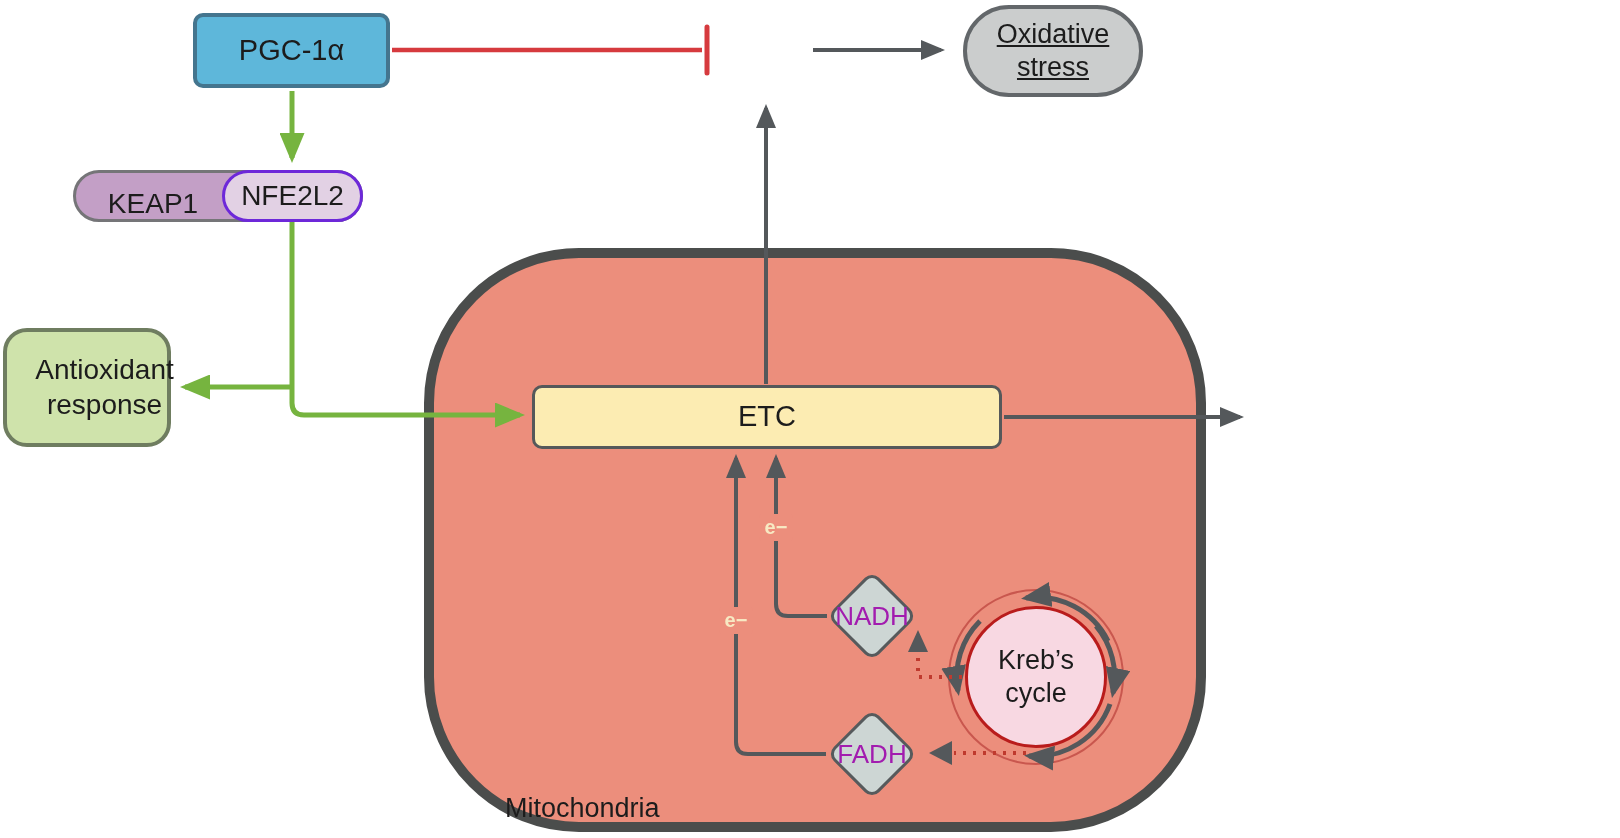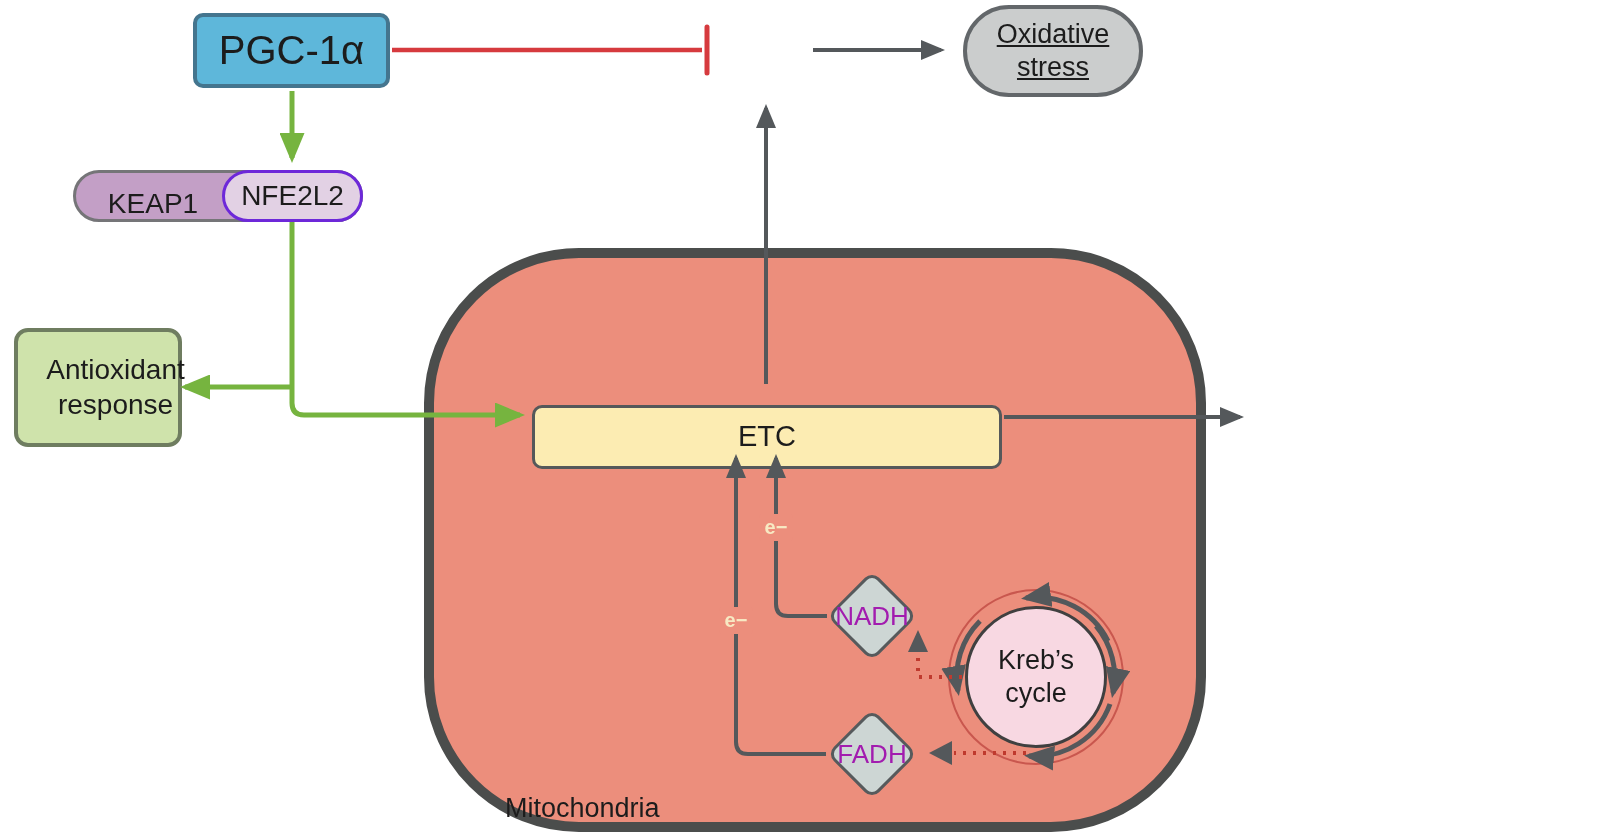--- a/index.html
+++ b/index.html
@@ -5,48 +5,48 @@
   html,body{margin:0;padding:0;background:#ffffff;}
   .canvas{
     position:relative;width:1620px;height:838px;background:#ffffff;
     font-family:"Liberation Sans","DejaVu Sans",sans-serif;overflow:hidden;
   }
   .node{
     position:absolute;box-sizing:border-box;display:flex;align-items:center;
     justify-content:center;text-align:center;color:#1c1c1c;line-height:1.22;
   }
   .node-pgc1a{left:193px;top:13px;width:197px;height:75px;background:#5eb7da;
-    border:4px solid #44758e;border-radius:10px;font-size:40px;}
+    border:4px solid #44758e;border-radius:10px;font-size:29px;}
   .node-ros{left:721px;top:5px;width:90px;height:90px;background:#ced0d1;
     border:4px solid #5b5f61;border-radius:50%;font-size:28px;}
   .node-oxstress{left:963px;top:5px;width:180px;height:92px;background:#cbcdcd;
     border:4px solid #63676a;border-radius:46px;font-size:27px;text-decoration:underline;}
   .pill-keap1{left:73px;top:170px;width:290px;height:52px;background:#c39fc6;
     border:3px solid #757578;border-radius:26px;}
   .pill-nfe2l2{left:222px;top:170px;width:141px;height:52px;background:#e2d1e4;
     border:3px solid #6d28d9;border-radius:26px;font-size:28px;}
   .label-keap1{left:73px;top:170px;width:160px;height:68px;font-size:28px;}
-  .node-antiox{left:14px;top:328px;width:168px;height:119px;background:#cfe3ab;
-    border:4px solid #6f7d60;border-radius:14px;font-size:28px;padding-left:35px;}
+  .node-antiox{left:3px;top:328px;width:168px;height:119px;background:#cfe3ab;
+    border:4px solid #6f7d60;border-radius:24px;font-size:28px;padding-left:35px;}
   .node-mito{left:424px;top:248px;width:782px;height:584px;background:#ec8e7c;
     border:10px solid #4b4d4c;border-radius:155px;}
   .node-etc{left:532px;top:385px;width:470px;height:64px;background:#fcecb2;
-    border:3px solid #55585a;border-radius:10px;font-size:29px;margin-top:20px;}
+    border:3px solid #55585a;border-radius:10px;font-size:29px;}
   .node-increase{left:1258px;top:352px;width:356px;height:126px;background:#cfe3ab;
     border:4px solid #6f7d60;border-radius:12px;font-size:29px;}
   .diamond{position:absolute;width:64px;height:64px;background:#cdd6d4;
     border:3px solid #565a5c;border-radius:10px;transform:rotate(45deg);box-sizing:border-box;}
   .diamond-nadh{left:840px;top:584px;}
   .diamond-fadh{left:840px;top:722px;}
   .diamond-label{position:absolute;width:110px;height:30px;display:flex;align-items:center;
     justify-content:center;font-size:26px;color:#a21caf;}
   .label-nadh{left:817px;top:601px;}
   .label-fadh{left:817px;top:739px;}
   .node-krebs{left:965px;top:606px;width:142px;height:142px;background:#f8d8e2;
-    border:3px solid #404040;border-radius:50%;font-size:27px;}
+    border:3px solid #b91c1c;border-radius:50%;font-size:27px;}
   .label-mito{left:505px;top:790px;width:230px;height:36px;font-size:27px;justify-content:flex-start;}
   .arrows{position:absolute;left:0;top:0;width:1620px;height:838px;pointer-events:none;}
   .electron{
     position:absolute;width:34px;height:27px;display:flex;align-items:center;justify-content:center;
     background:#ec8e7c;color:#f7e9c3;font-size:20px;font-weight:bold;border-radius:4px;
   }
   .e-nadh{left:759px;top:514px;}
   .e-fadh{left:719px;top:607px;}
 </style>
 </head>

